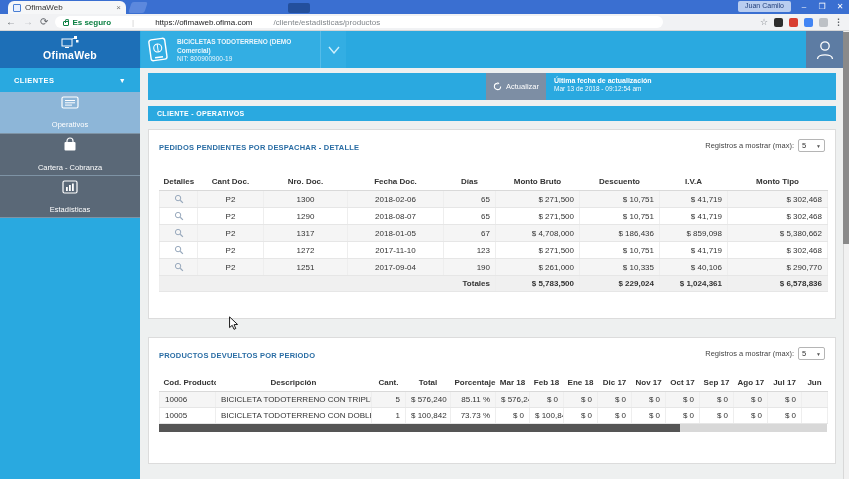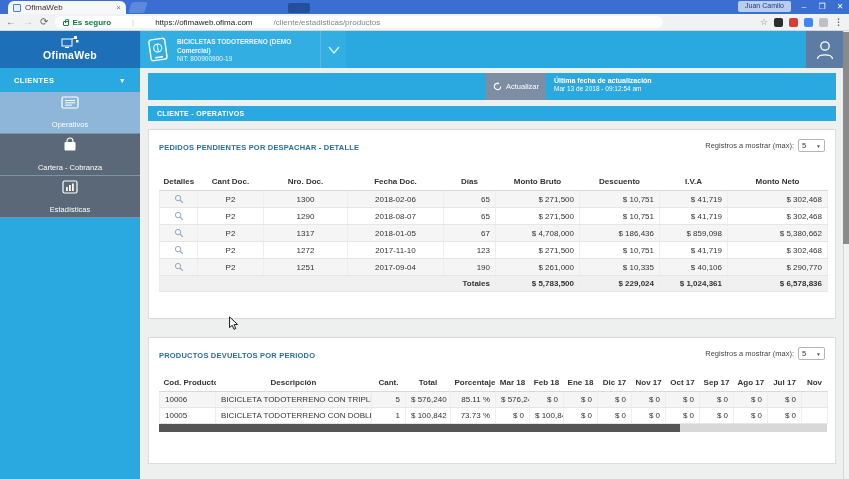--- a/index.html
+++ b/index.html
@@ -253,21 +253,21 @@
       <thead>
           <tr>
             <th>Detalles</th>
             <th>Cant Doc.</th>
             <th>Nro. Doc.</th>
             <th>Fecha Doc.</th>
             <th>Días</th>
             <th>Monto Bruto</th>
             <th>Descuento</th>
             <th>I.V.A</th>
-            <th>Monto Neto</th>
+            <th>Monto Tipo</th>
           </tr>
         </thead>
       <tbody>
           <tr>
             <td class="c"><svg class="mag" viewBox="0 0 16 16">
                 <circle cx="6.5" cy="6.5" r="4.3" fill="none" stroke="#97a8bc" stroke-width="1.6"></circle>
                 <line x1="10" y1="10" x2="14.2" y2="14.2" stroke="#97a8bc" stroke-width="1.9"></line>
               </svg></td>
             <td class="c">P2</td>
             <td class="c">1300</td>
@@ -383,21 +383,21 @@
             <th>Porcentaje</th>
             <th>Mar 18</th>
             <th>Feb 18</th>
             <th>Ene 18</th>
             <th>Dic 17</th>
             <th>Nov 17</th>
             <th>Oct 17</th>
             <th>Sep 17</th>
             <th>Ago 17</th>
             <th>Jul 17</th>
-            <th>Nov</th>
+            <th>Jun</th>
           </tr>
         </thead>
       <tbody>
           <tr>
             <td class="l">10006</td>
             <td class="l">BICICLETA TODOTERRENO CON TRIPLE SUSPENSION</td>
             <td class="r">5</td>
             <td class="r">$ 576,240</td>
             <td class="r">85.11 %</td>
             <td class="r">$ 576,240</td>

